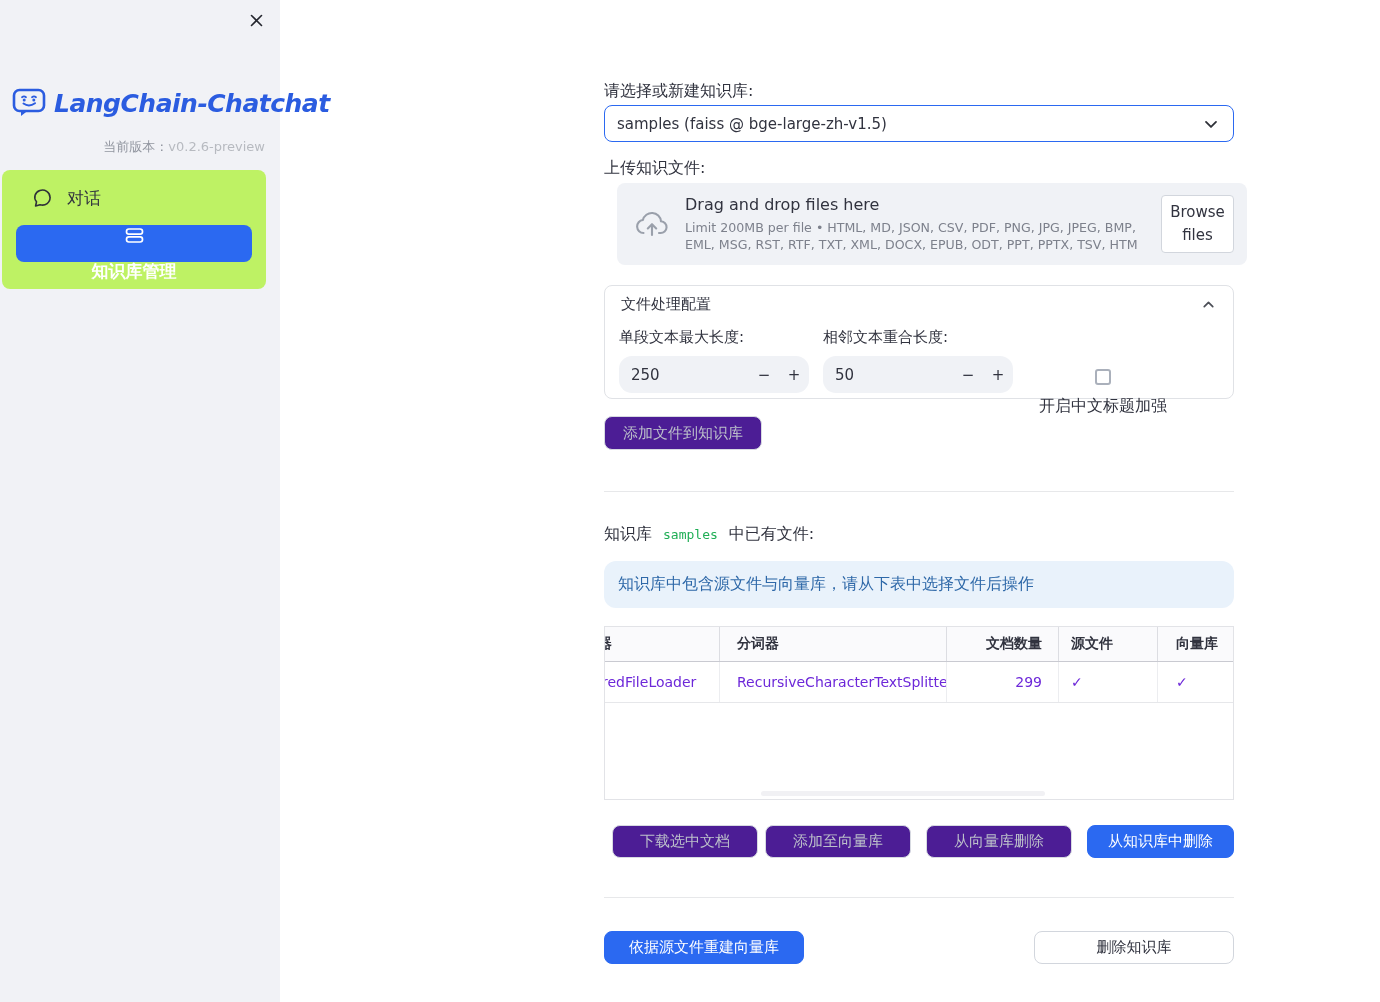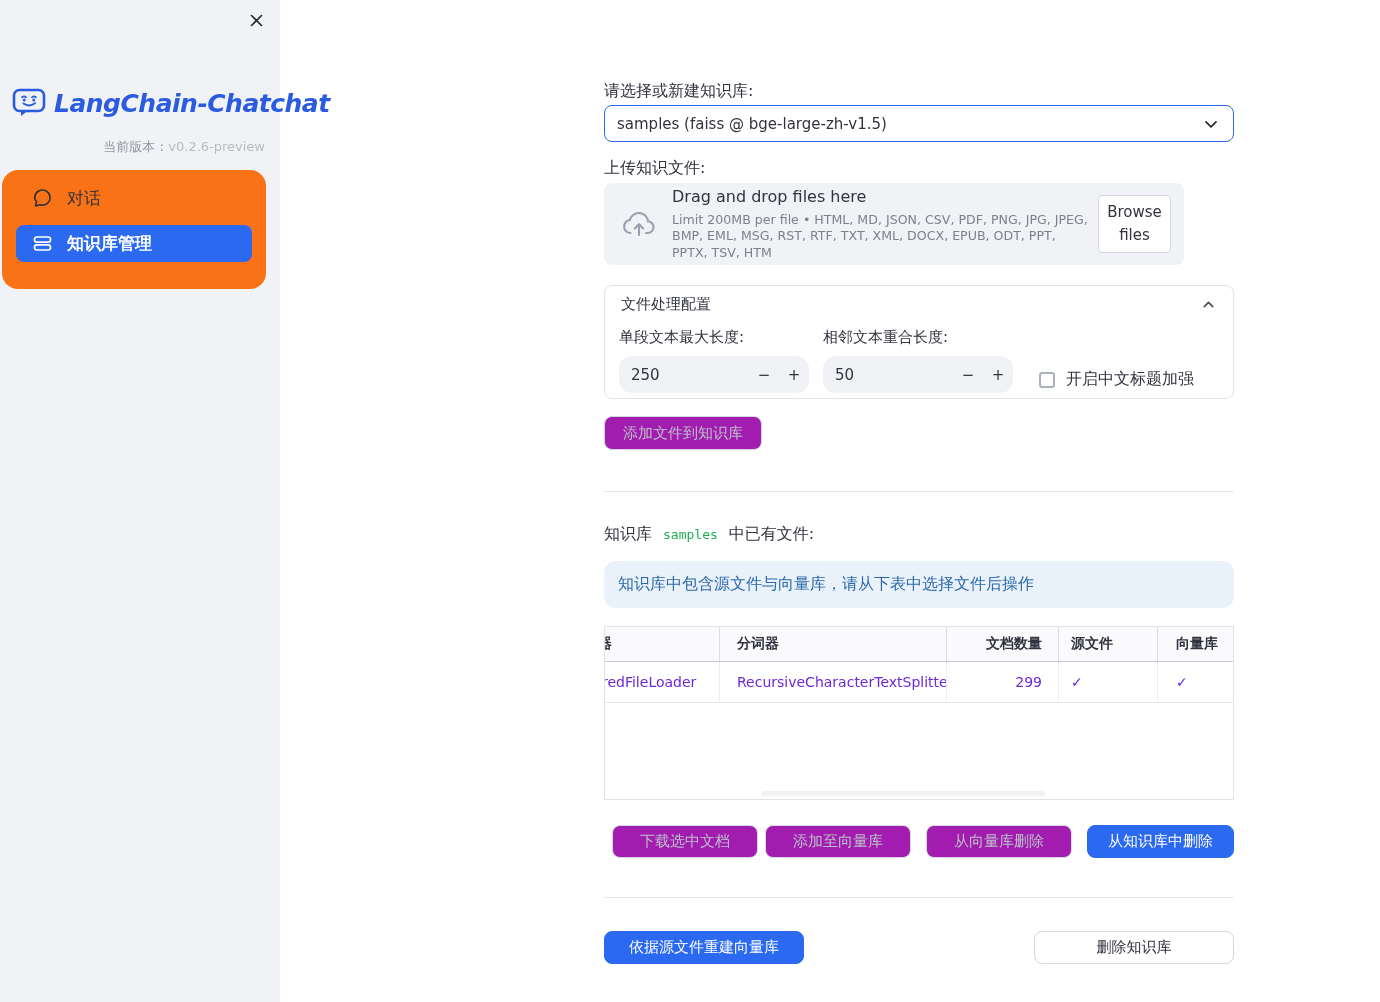--- a/index.html
+++ b/index.html
@@ -11,35 +11,35 @@
   
   .sidebar { position:absolute; left:0; top:0; width:280px; height:1002px; background:#f1f2f6; }
   .close-btn { position:absolute; top:8px; right:12px; width:24px; height:24px;
     display:flex; align-items:center; justify-content:center; cursor:pointer; }
   .logo-row { position:absolute; left:12px; top:87px; display:flex; align-items:center; gap:7px; }
   .logo-text { color:#2b5ce0; font-size:25px; font-weight:700; font-style:italic; letter-spacing:-0.5px; white-space:nowrap; }
   .version-row { position:absolute; top:138px; right:15px; font-size:13px; }
   .version-label { color:#9296a0; }
   .version-value { color:#b7bac0; }
   .nav-card { position:absolute; left:2px; top:170px; width:264px; height:119px;
-    background:#f97316; border-radius:16px; padding:10px 14px;text-align:right; }
+    background:#bef264; border-radius:8px; padding:10px 14px;text-align:right; }
   .nav-item { display:flex; align-items:center; gap:14px; height:37px; padding:0 16px;
     border-radius:8px; font-size:17px; cursor:pointer; }
   .nav-item.plain { color:#31333f; margin-bottom:8px; }
-  .nav-item.selected { background:var(--accent,#2b69f1); color:#ffffff; font-weight:700; }
+  .nav-item.selected { background:var(--accent,#2b69f1); color:#ffffff; font-weight:700;flex-direction:column; }
   
   .main { position:absolute; left:604px; top:0; width:630px; height:1002px; }
   .md-label { position:absolute; left:0; font-size:16px; color:#31333f; }
   
   .selectbox { position:absolute; left:0; top:105px; width:630px; height:37px; background:#fff;
     border:1px solid var(--accent,#2b69f1); border-radius:8px; display:flex; align-items:center;
     padding:0 12px; cursor:pointer; }
   .selectbox .sel-value { flex:1; font-size:15px; color:#31333f; }
   
-  .dropzone { position:absolute; left:0; top:183px; width:580px; height:82px; background:#f0f2f6;
+  .dropzone { position:absolute; left:13px; top:183px; width:630px; height:82px; background:#f0f2f6;
     border-radius:8px; display:flex; align-items:center; padding:0 13px 0 16px; }
   .dz-texts { flex:1; margin-left:14px; padding-right:10px; }
   .dz-title { font-size:16px; color:#31333f; margin-bottom:6px; }
   .dz-limit { font-size:12.6px; color:#7d818c; line-height:1.32; max-width:474px; }
   .browse-btn { width:73px; min-height:49px; background:#ffffff; border:1px solid #d2d6dd; border-radius:4px;
     font-size:15px; color:#31333f; text-align:center; line-height:1.55; padding:5px 0; cursor:pointer;
     font-family:inherit; }
   
   .expander { position:absolute; left:0; top:285px; width:630px; height:114px;
     border:1px solid #e0e2e6; border-radius:8px; background:#fff; }
@@ -47,27 +47,27 @@
     padding:0 16px; cursor:pointer; }
   .exp-title { font-size:15px; color:#31333f; }
   .exp-body { display:flex; align-items:flex-start; padding:6px 14px 0 14px; }
   .num-col { width:190px; }
   .num-col + .num-col { margin-left:14px; }
   .num-label { font-size:15px; color:#31333f; margin-bottom:9px; white-space:nowrap; }
   .num-group { height:37px; background:#f0f2f6; border-radius:13px; display:flex; align-items:center; }
   .num-value { flex:1; font-size:15px; color:#31333f; padding-left:12px; }
   .step-btn { width:30px; height:37px; background:transparent; border:none; font-size:15px;
     color:#31333f; cursor:pointer; font-family:inherit; }
-  .checkbox-row { display:flex; align-items:center; gap:11px; margin-left:26px; margin-top:41px; cursor:pointer; }
+  .checkbox-row { display:flex; align-items:center; gap:11px; margin-left:26px; margin-top:41px; cursor:pointer;flex-direction:column; }
   .checkbox-box { width:16px; height:16px; border:2px solid #aab0bb; border-radius:3px; background:#fff; }
   .checkbox-label { font-size:16px; color:#31333f; white-space:nowrap; }
   
   .btn { border-radius:8px; font-size:15px; display:flex; align-items:center; justify-content:center;
     font-family:inherit; cursor:pointer; white-space:nowrap; }
-  .btn.disabled { background:#a21caf; border:1px solid #d7dae1; color:#bcc0ca; cursor:default; }
+  .btn.disabled { background:#4c1d95; border:1px solid #d7dae1; color:#bcc0ca; cursor:default; }
   .btn.secondary { background:#fff; border:1px solid #d2d6dd; color:#31333f; }
   .btn.primary { background:var(--accent,#2b69f1); border:1px solid var(--accent,#2b69f1); color:#fff; }
   .add-btn { position:absolute; left:0; top:416px; height:34px; padding:0 18px; }
   .divider { position:absolute; left:0; width:630px; height:1px; background:#e7e8ea; }
   
   .existing-line { position:absolute; left:0; top:524px; font-size:16px; color:#31333f; display:flex; align-items:center;text-align:center; }
   .inline-code { font-family:"DejaVu Sans Mono","Liberation Mono",monospace; font-size:13px;
     color:#1fae55; margin:0 9px; padding:2px 2px; }
   
   .info-box { position:absolute; left:0; top:561px; width:630px; height:47px; background:#e9f2fb;

